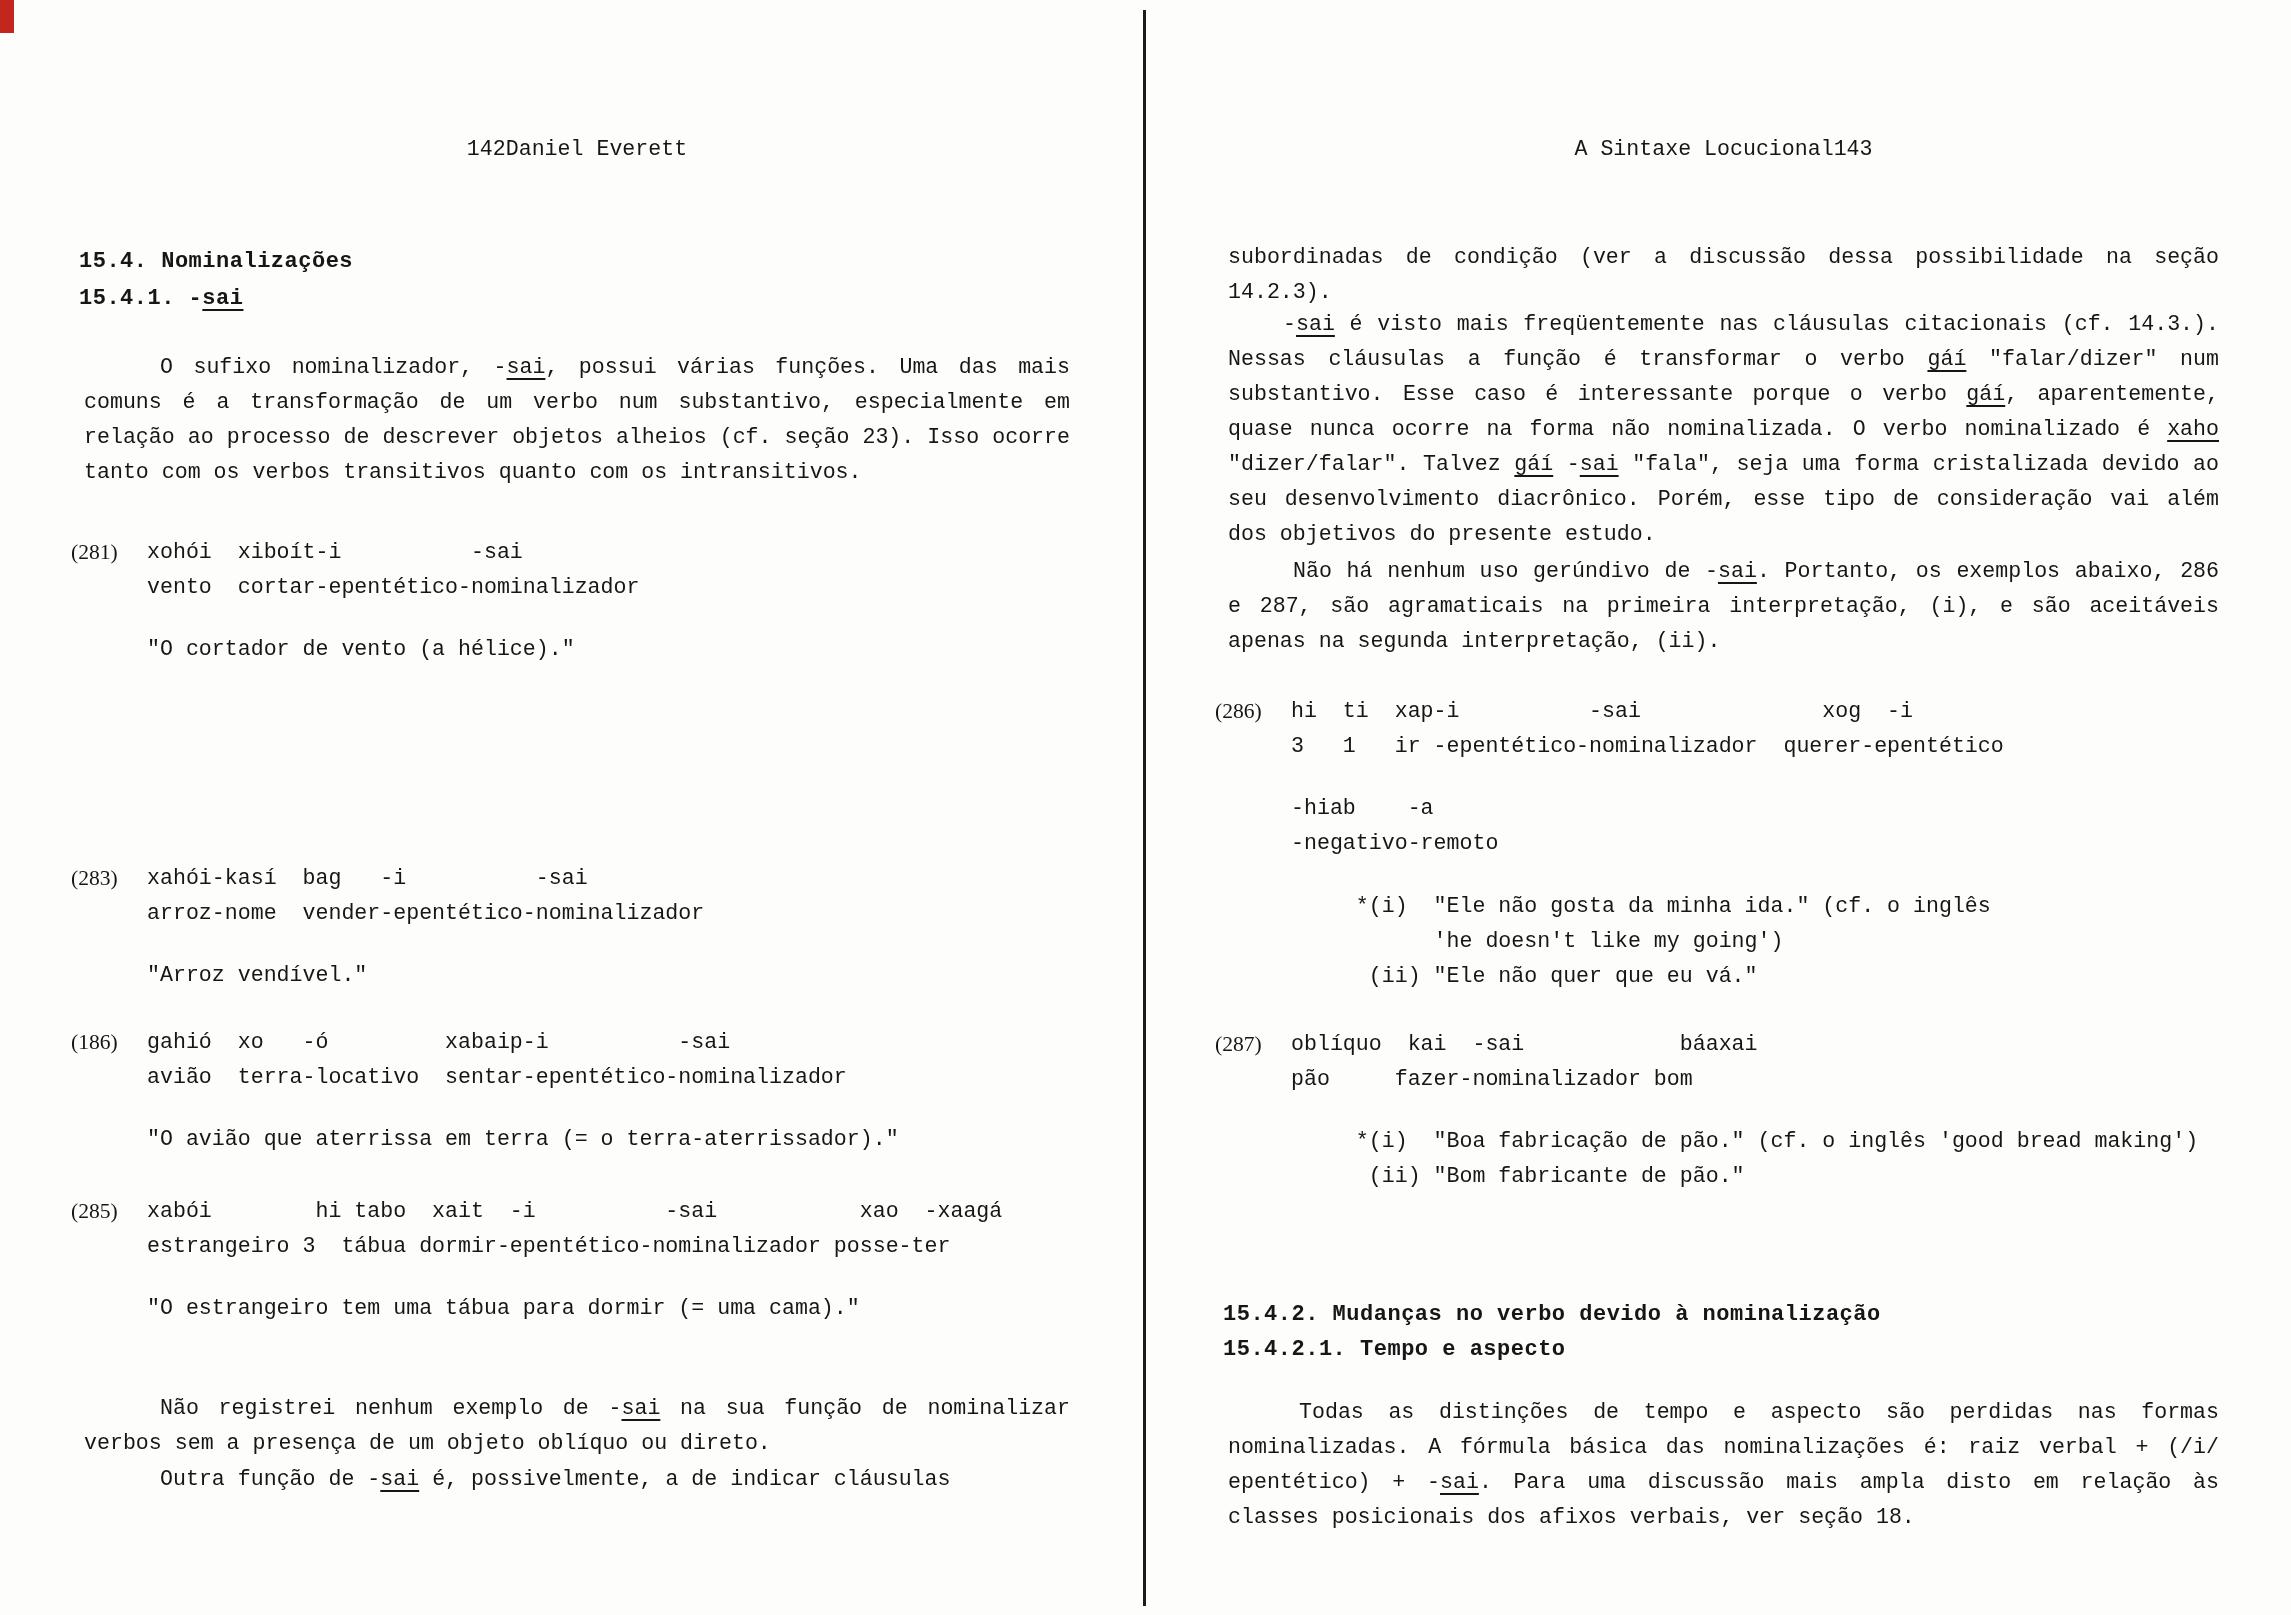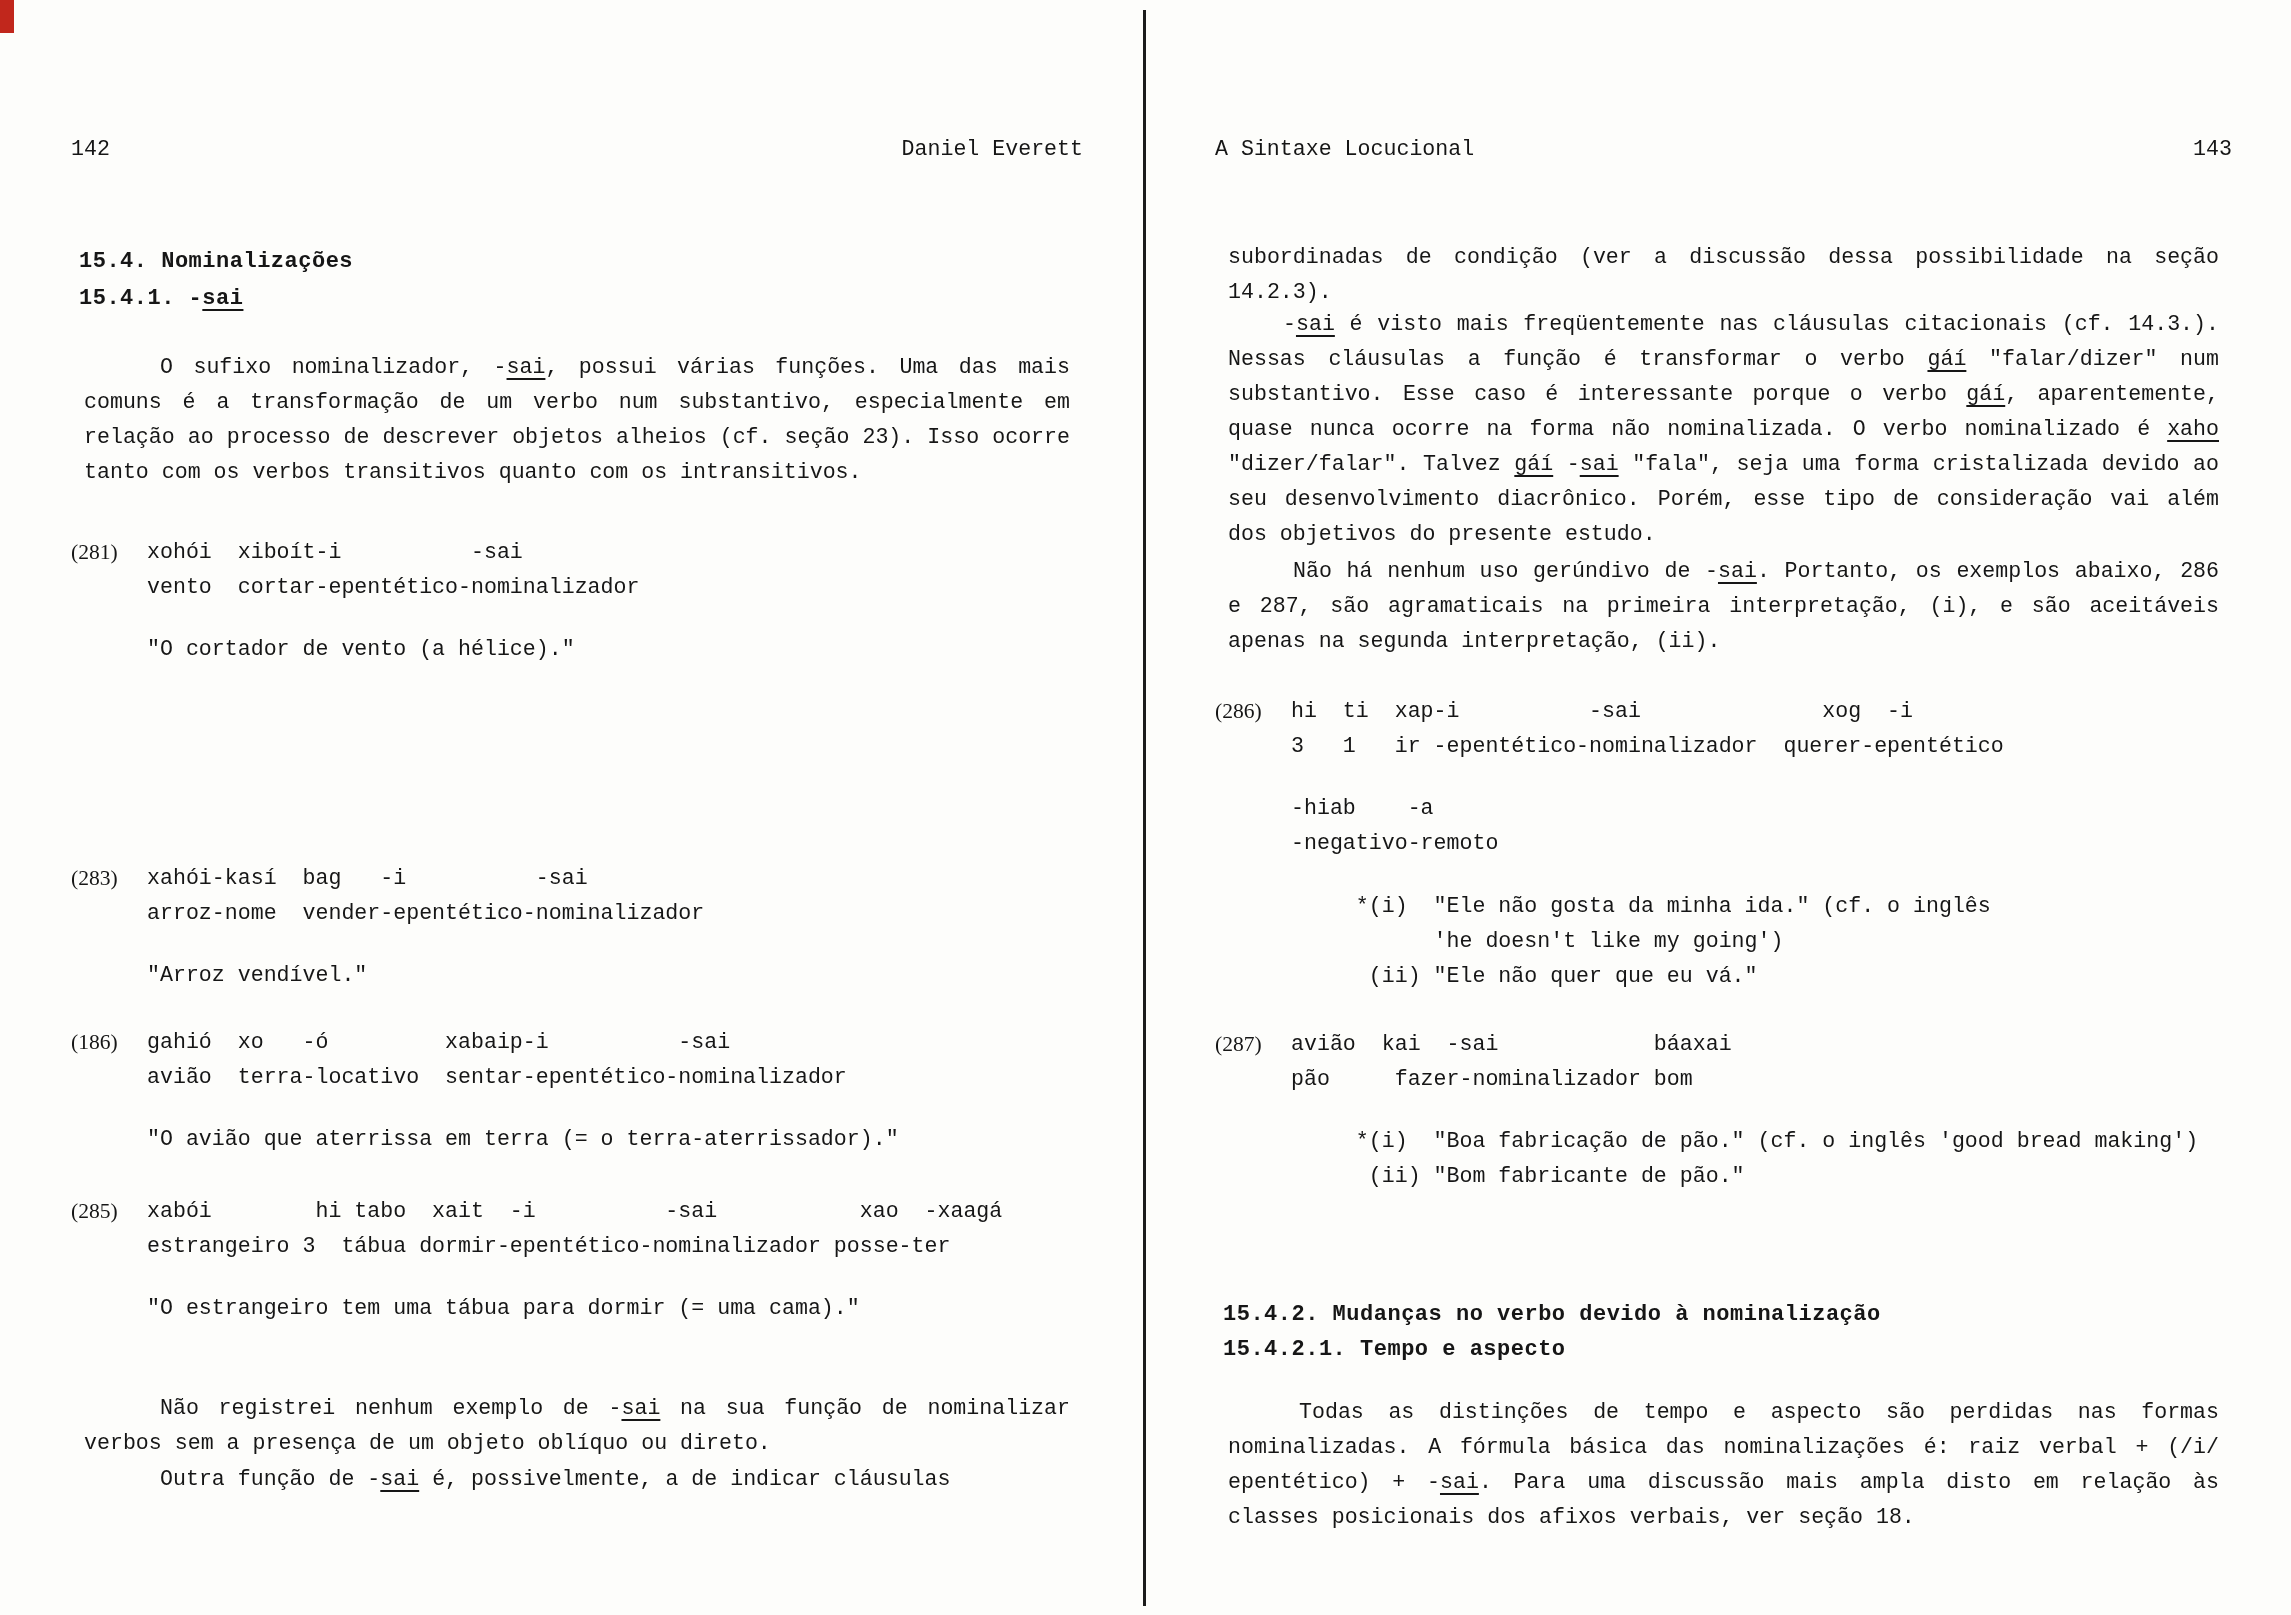--- a/index.html
+++ b/index.html
@@ -7,21 +7,21 @@
     width:2292px;height:1615px;background:#ffffff;
     font-family:"Liberation Mono","DejaVu Sans Mono",monospace;
     color:#161616;
   }
   .scan{position:relative;width:2292px;height:1615px;background:#fdfdfb;overflow:hidden;}
   .edge-mark{position:absolute;left:0;top:0;width:13.7px;height:33px;background:#c1271c;}
   .divider{position:absolute;left:1143px;top:9.8px;width:2.9px;height:1596px;background:#1c1c1c;}
   .page{position:absolute;top:0;height:100%;}
   .page.left{left:71px;width:1012px;}
   .page.right{left:1215px;width:1017px;}
-  .runhead{position:absolute;top:137px;left:0;right:0;display:flex;justify-content:space-between;font-size:21.6px;line-height:25.5px;}
+  .runhead{position:absolute;top:137px;left:0;right:0;display:flex;justify-content:center;font-size:21.6px;line-height:25.5px;}
   .h{position:absolute;left:0;right:0;margin:8px;font-size:22px;font-weight:700;letter-spacing:0.5px;line-height:29px;white-space:nowrap;}
   .para{position:absolute;left:0;right:0;margin:13px;font-size:21.6px;line-height:35px;}
   .just{text-align:justify;}
   .ind{text-indent:76px;}
   .ind-sm{text-indent:55px;}
   .ind-md{text-indent:65px;}
   .u{text-decoration:underline;text-underline-offset:4.9px;text-decoration-thickness:2px;}
   .ex{position:absolute;left:0;right:0;}
   .ex-num{position:absolute;left:0;top:0;font-size:21.6px;line-height:35px;font-family:Liberation Serif, serif;}
   .ex-body{margin-left:76px;}
@@ -106,21 +106,21 @@
         <div class="ex-line">-negativo-remoto</div>
         <div class="ex-line gap">     *(i)  "Ele não gosta da minha ida." (cf. o inglês</div>
         <div class="ex-line">           'he doesn't like my going')</div>
         <div class="ex-line">      (ii) "Ele não quer que eu vá."</div>
       </div>
     </div>
 
     <div class="ex" style="top:1027px">
       <span class="ex-num">(287)</span>
       <div class="ex-body">
-        <div class="ex-line">avião  kai  -sai            báaxai</div>
+        <div class="ex-line">oblíquo  kai  -sai            báaxai</div>
         <div class="ex-line">pão     fazer-nominalizador bom</div>
         <div class="ex-line gap">     *(i)  "Boa fabricação de pão." (cf. o inglês 'good bread making')</div>
         <div class="ex-line">      (ii) "Bom fabricante de pão."</div>
       </div>
     </div>
 
     <h2 class="h" style="top:1292px">15.4.2. Mudanças no verbo devido à nominalização</h2>
     <h3 class="h" style="top:1327px">15.4.2.1. Tempo e aspecto</h3>
 
     <p class="para just" style="top:1382px;text-indent:71px"><span>Todas as distinções de tempo e aspecto são perdidas nas formas nominalizadas. A fórmula básica das nominalizações é: raiz verbal + (/i/ epentético) + -</span><span class="u">sai</span><span>. Para uma discussão mais ampla disto em relação às classes posicionais dos afixos verbais, ver seção 18.</span></p>

